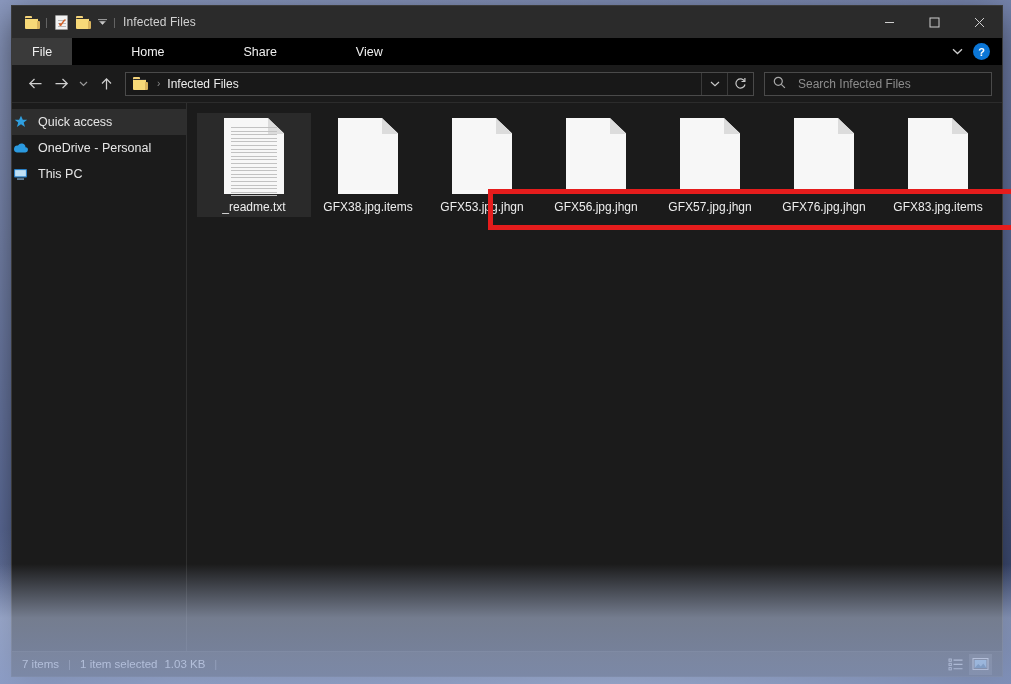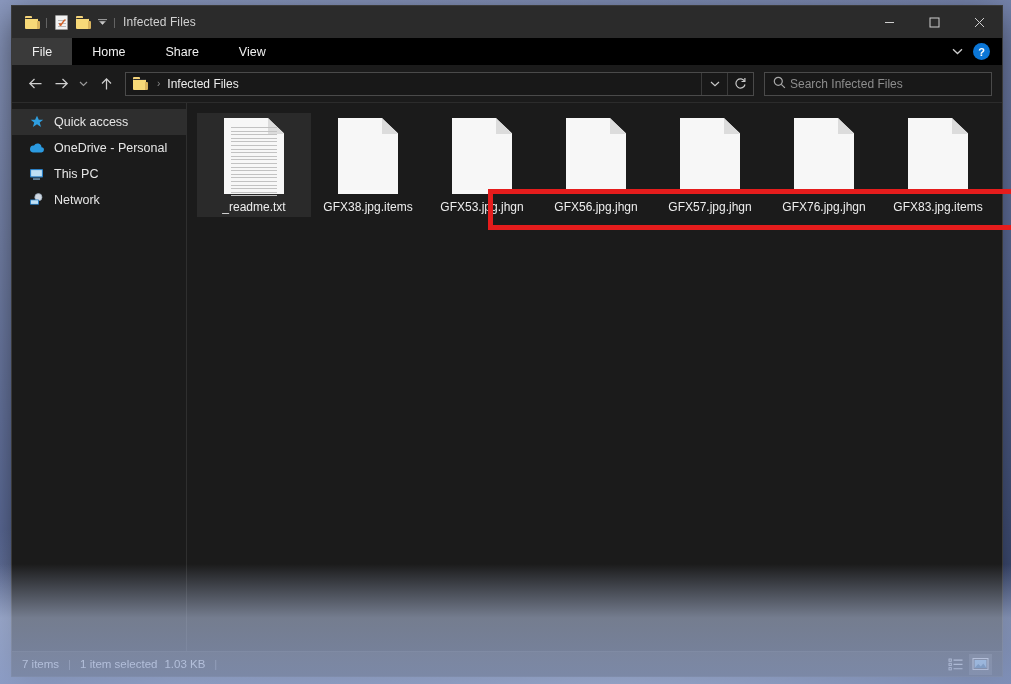--- a/index.html
+++ b/index.html
@@ -116,20 +116,21 @@
     color: #d2622a; font-size: 12px; line-height: 10px; font-weight: bold;
   }
 
   
   .ribbon {
     height: 27px;
     background: #000;
     display: flex;
     align-items: stretch;
     flex: 0 0 27px;
+    gap: 39px;
   }
   .tab {
     padding: 0 20px;
     display: flex; align-items: center;
     font-size: 12.5px;
     color: #f0f0f0;
   }
   .tab.file { background: #3a3a3a; padding: 0 20px; }
   .ribbon-spacer { flex: 1; }
   .ribbon-right { display: flex; align-items: center; padding-right: 12px; gap: 10px; }
@@ -183,21 +184,21 @@
   }
 
   .searchbox {
     width: 228px;
     height: 24px;
     margin-left: 10px;
     background: #181818;
     border: 1px solid #4a4a4a;
     display: flex; align-items: center;
     padding: 0 8px;
-    gap: 4px;
+    gap: 12px;
   }
   .search-ph { font-size: 12px; color: #8d8d8d; }
 
   
   .body {
     flex: 1;
     display: flex;
     min-height: 0;
     border-top: 1px solid #2c2c2c;
   }
@@ -206,21 +207,20 @@
   .sidebar {
     width: 175px;
     background: #1b1b1b;
     border-right: 1px solid #2f2f2f;
     padding-top: 6px;
     flex: 0 0 175px;
   }
   .nav-item {
     height: 26px;
     display: flex; align-items: center;
-    padding-left: 16px;
     gap: 9px;
     font-size: 12.5px;
     color: #e6e6e6;
   }
   .nav-item.selected { background: #2e2e2e; }
   .nav-ico { width: 17px; height: 17px; display: flex; align-items: center; justify-content: center; }
 
   
   .content {
     flex: 1;
@@ -468,31 +468,20 @@
           <span class="nav-ico">
             <svg width="15" height="14" viewBox="0 0 15 14">
                 <rect x="1" y="2" width="13" height="8.4" rx="1" fill="#2b7fc4"></rect>
                 <rect x="2.1" y="3.1" width="10.8" height="6.2" fill="#bfe0f5"></rect>
                 <rect x="4" y="11.4" width="7" height="1.3" fill="#7fa8c8"></rect>
               </svg>
           </span>
           <span>This PC</span>
         </div>
 
-        <div class="nav-item">
-          <span class="nav-ico">
-            <svg width="15" height="14" viewBox="0 0 15 14">
-                <circle cx="9.4" cy="4.2" r="3.6" fill="#cfd8e2"></circle>
-                <circle cx="9.4" cy="4.2" r="3.6" fill="none" stroke="#97a7b8" stroke-width=".7"></circle>
-                <rect x="1" y="6.4" width="9" height="5.4" rx=".8" fill="#2b7fc4"></rect>
-                <rect x="2" y="7.3" width="7" height="3.6" fill="#bfe0f5"></rect>
-              </svg>
-          </span>
-          <span>Network</span>
-        </div>
 
       </div>
 
       <div class="content">
         <div class="grid">
 
           <div class="tile selected">
             <div class="doc">
               <div class="page"></div>
               <div class="fold"></div>

